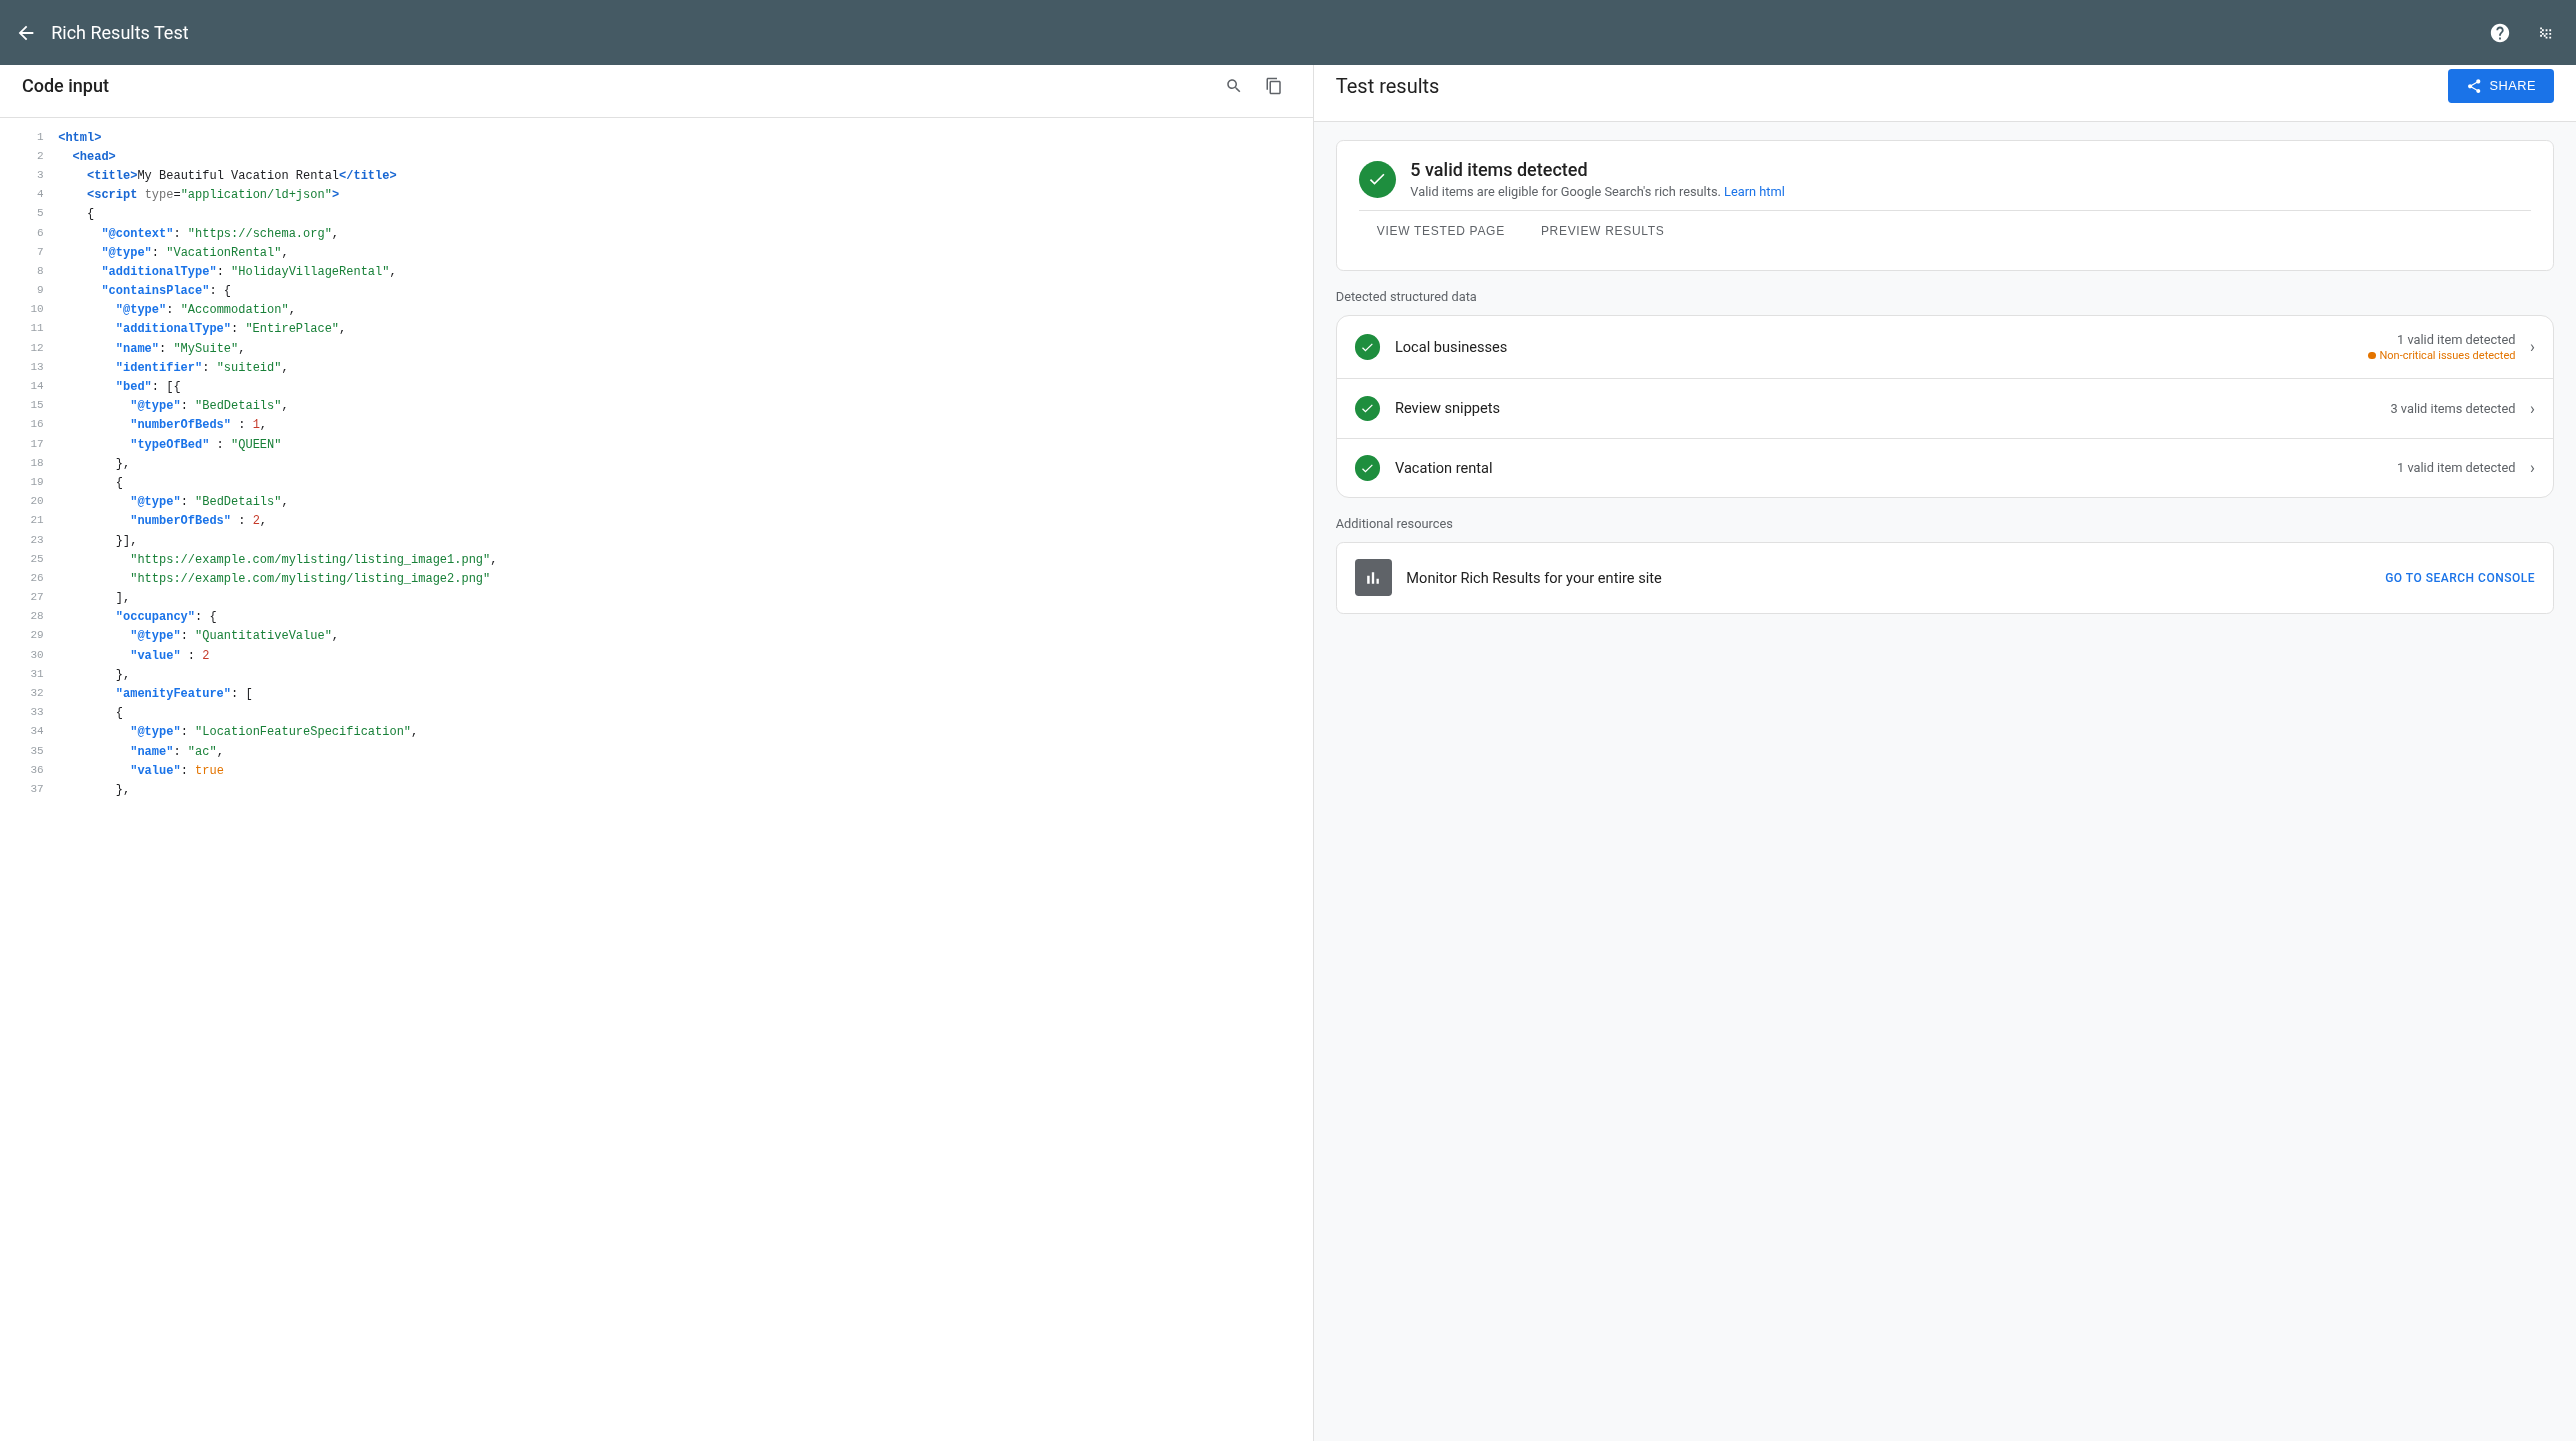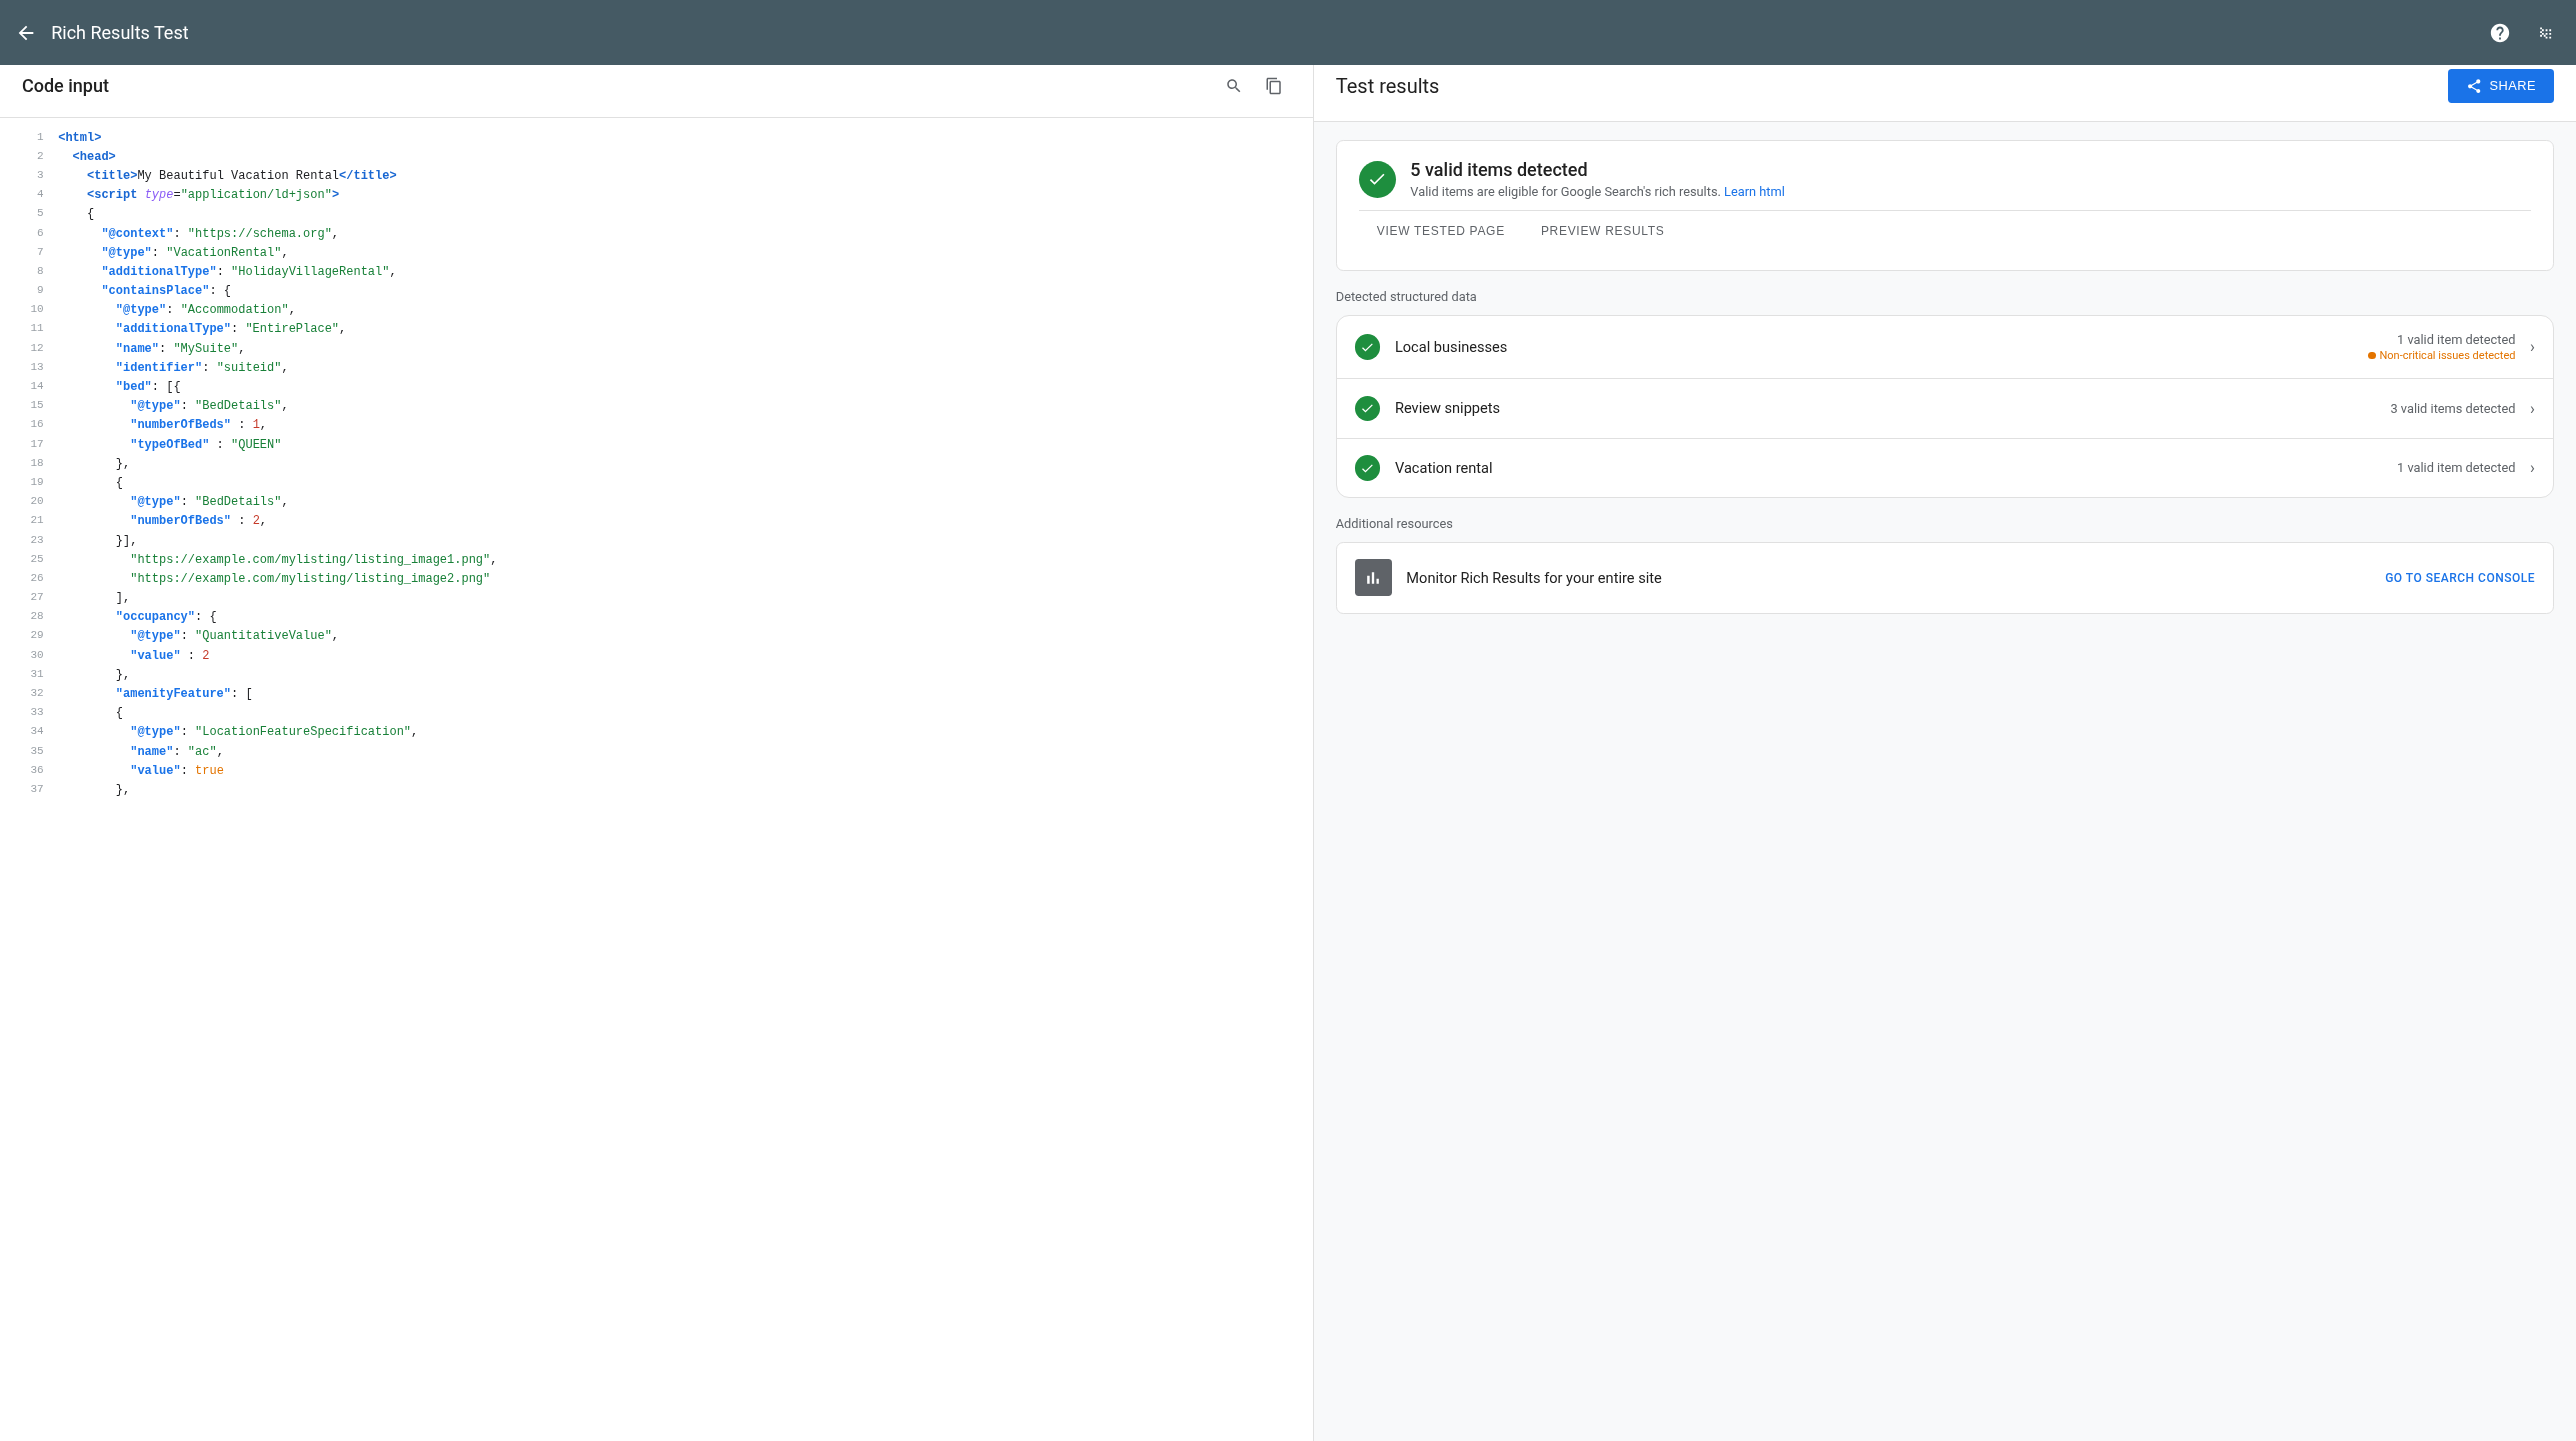--- a/index.html
+++ b/index.html
@@ -111,21 +111,21 @@
     .line-num {
       color: #9aa0a6;
       min-width: 29px;
       text-align: right;
       margin-right: 14.6px;
       user-select: none;
       font-size: 11px;
     }
     .line-code { color: #202124; white-space: pre; }
     .kw-tag { color: #1967d2; font-weight: bold; }
-    .kw-attr { color: #8b5cf6; font-style: italic; }
+    .kw-attr { color: #737373; }
     .kw-str { color: #188038; }
     .kw-key { color: #1a73e8; font-weight: bold; }
     .kw-val { color: #188038; }
     .kw-bool { color: #e37400; }
     .kw-num { color: #c53929; }
 
     
     .results-panel {
       flex: 1;
       background: #f8f9fa;

